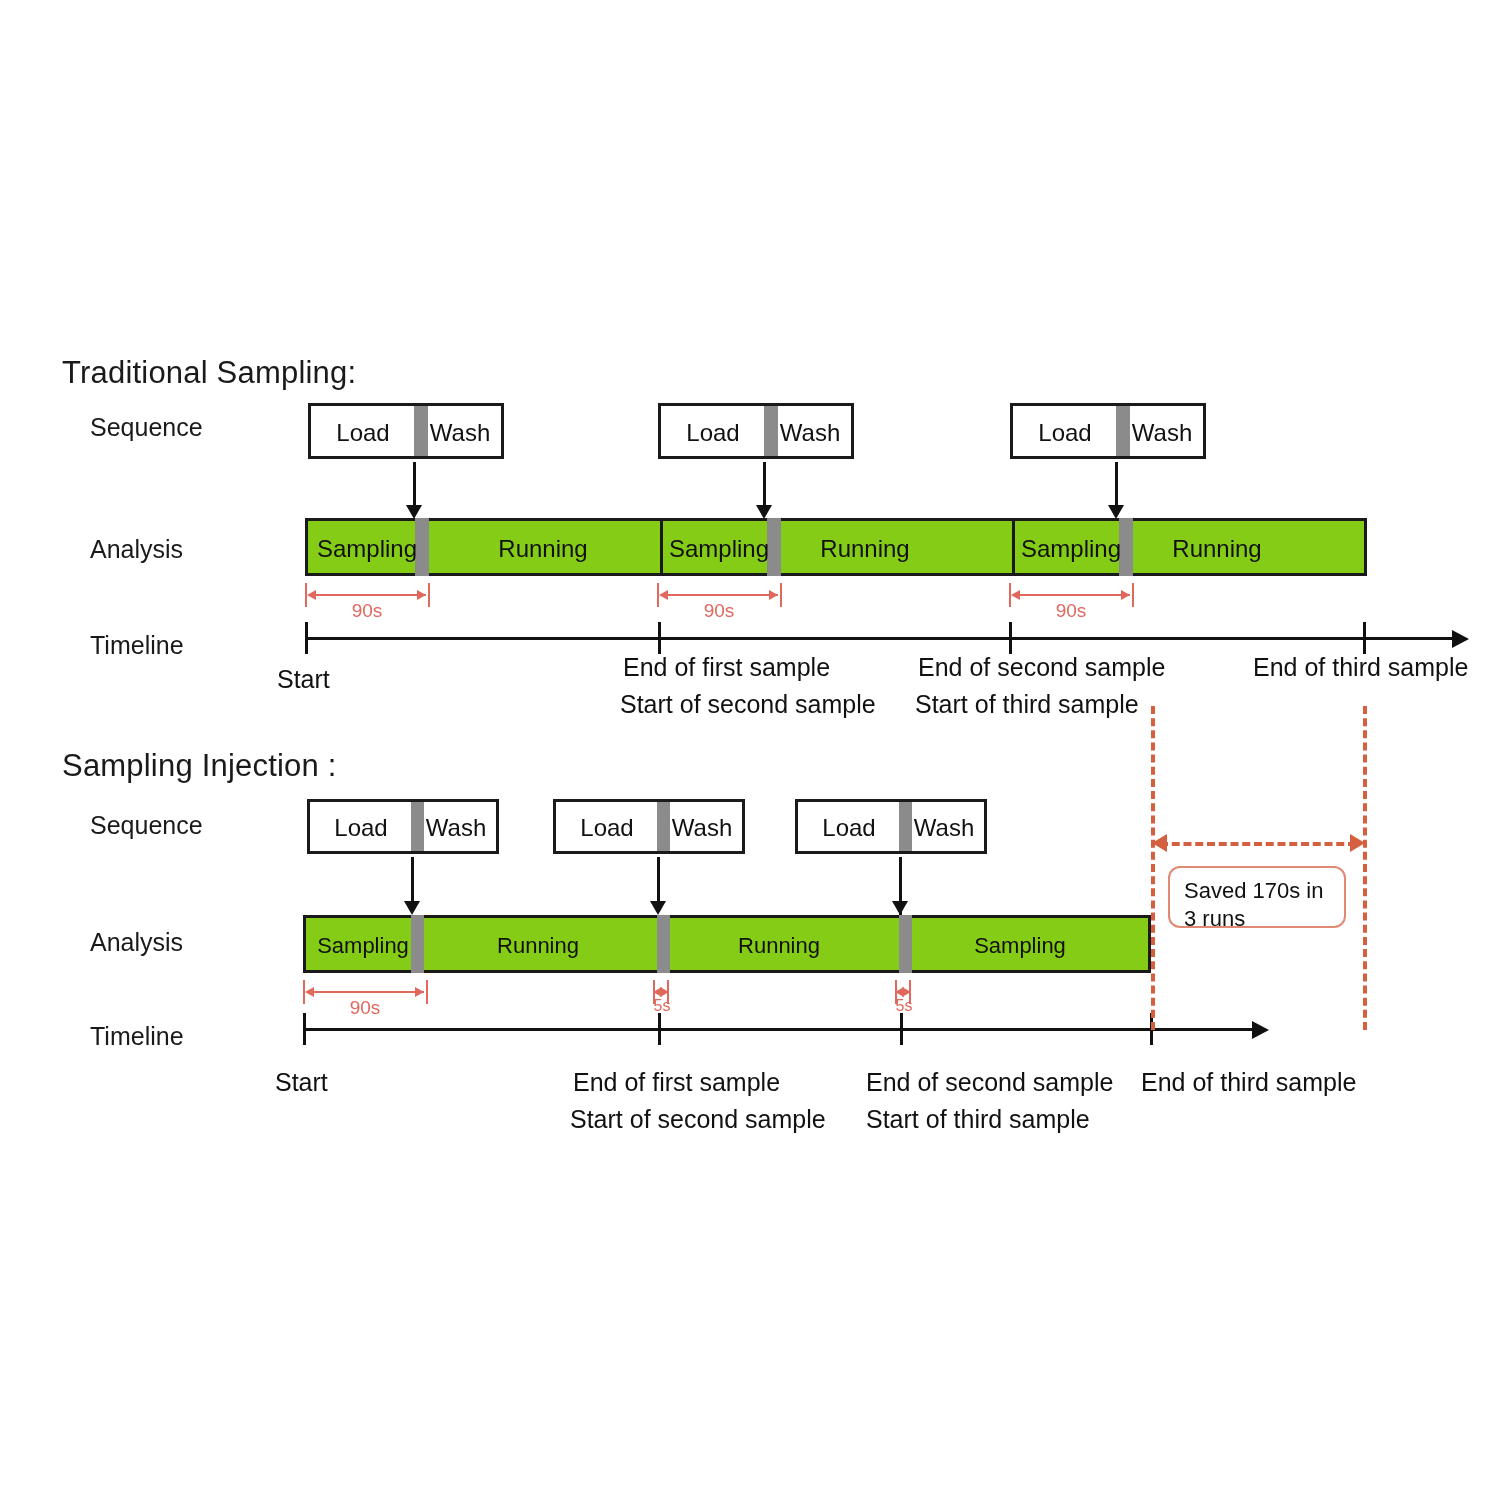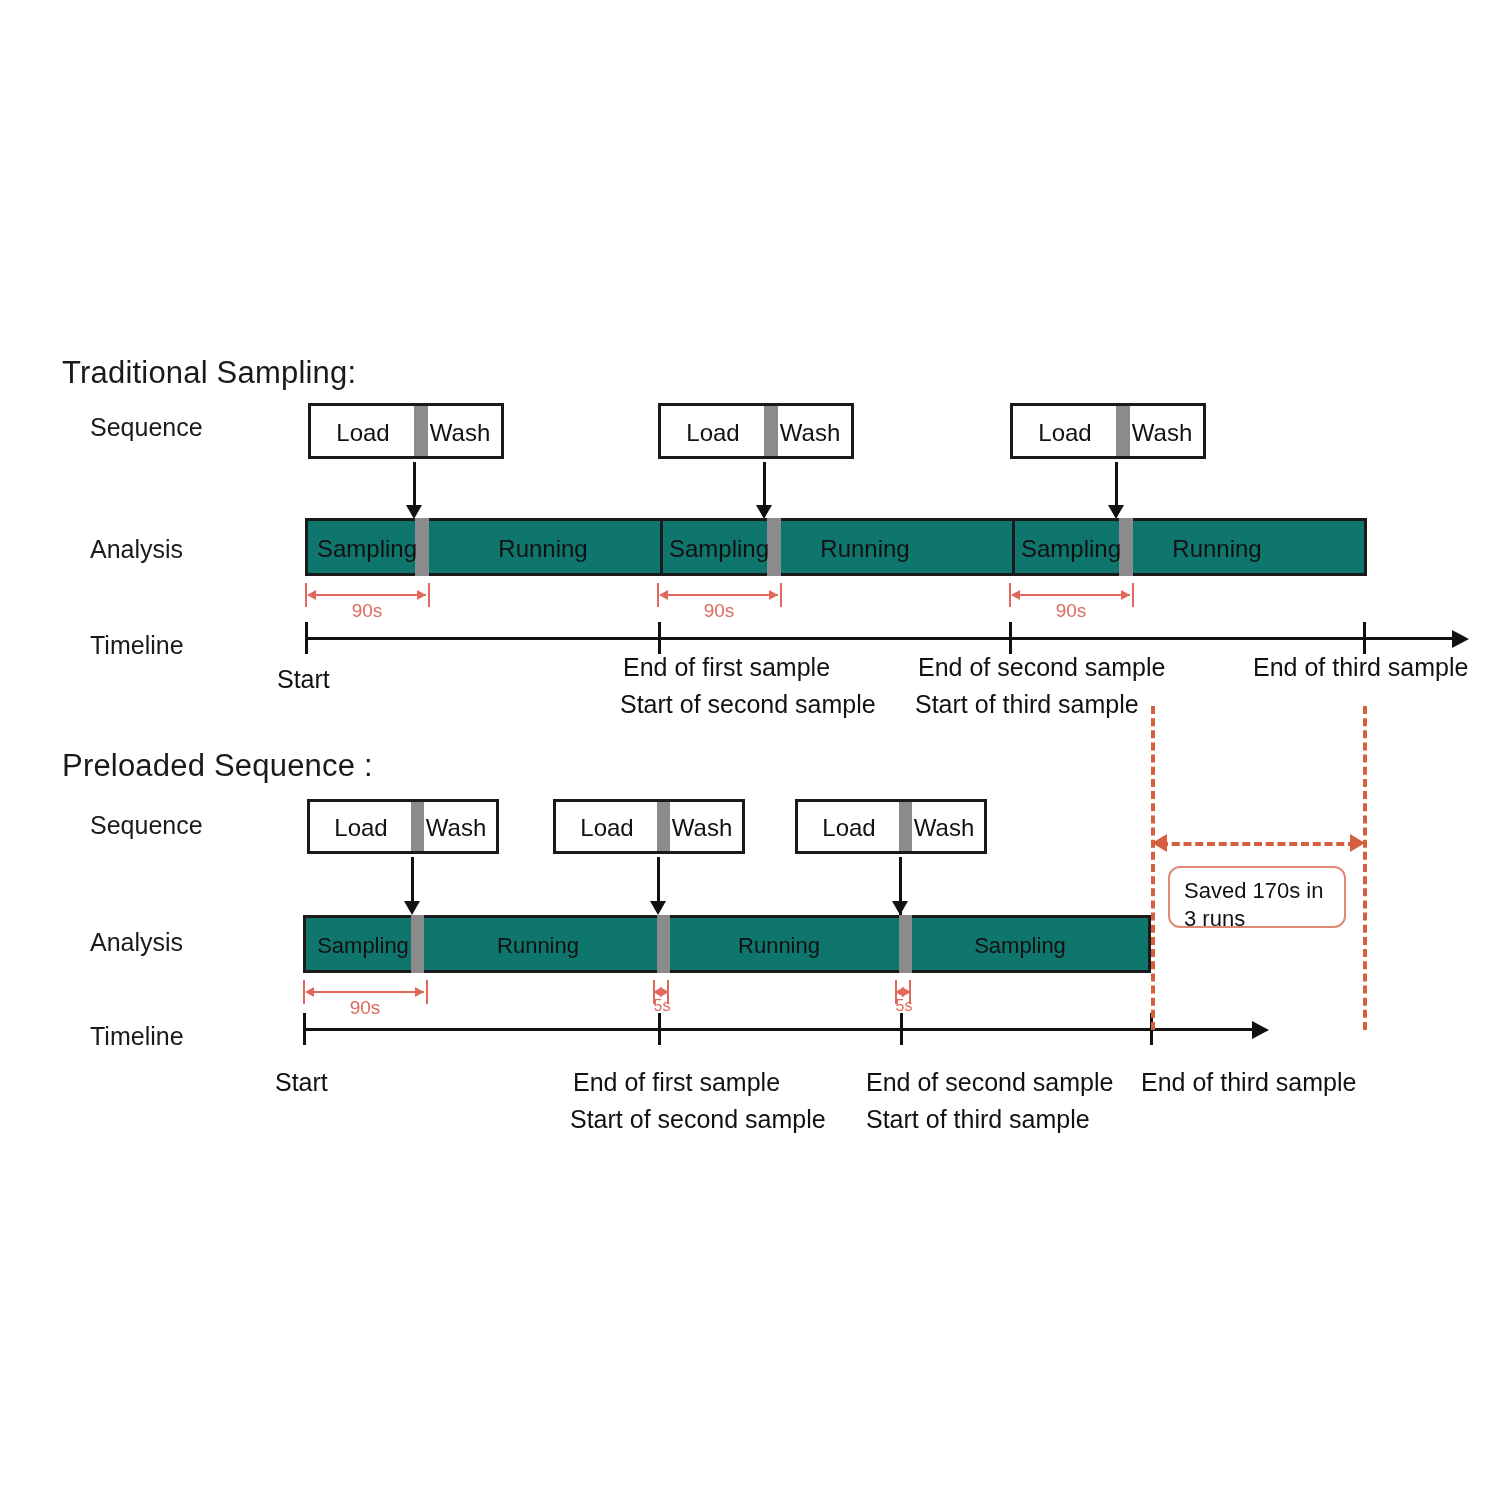--- a/index.html
+++ b/index.html
@@ -5,21 +5,21 @@
   html,body{margin:0;padding:0;background:#ffffff;}
   body{width:1500px;height:1500px;font-family:"Liberation Sans",sans-serif;color:#111;overflow:hidden;}
   #stage{position:relative;width:1500px;height:1500px;}
   .abs{position:absolute;}
 
   .section-title{font-size:31px;font-weight:400;color:#1a1a1a;letter-spacing:.2px;white-space:nowrap;}
   .row-label{font-size:25px;color:#1a1a1a;white-space:nowrap;}
 
   
   .seqbox{border:3px solid #1a1a1a;background:#fff;box-sizing:border-box;}
-  .anabox{border:3px solid #1a1a1a;background:#0f766e;box-sizing:border-box;}
+  .anabox{border:3px solid #1a1a1a;background:#84cc16;box-sizing:border-box;}
   .cell-label{position:absolute;font-size:24px;color:#111;white-space:nowrap;
               transform:translate(-50%,-50%);}
   .cell-label.small{font-size:22px;}
   .divider{position:absolute;background:#8b8b8b;}
   .vsep{position:absolute;background:#1a1a1a;}
 
   
   .down-arrow{position:absolute;}
   .down-arrow .shaft{position:absolute;left:50%;top:0;width:3px;margin-left:-1.5px;background:#111;}
   .down-arrow .head{position:absolute;left:50%;bottom:0;width:0;height:0;margin-left:-8px;
@@ -145,21 +145,21 @@
   <div class="abs tick" style="left:1009px; top:622px; height:32px;"></div>
   <div class="abs tick" style="left:1363px; top:622px; height:32px;"></div>
 
   <div class="abs tl-text" style="left:277px; top:665px;">Start</div>
   <div class="abs tl-text" style="left:623px; top:653px;">End of first sample</div>
   <div class="abs tl-text" style="left:620px; top:690px;">Start of second sample</div>
   <div class="abs tl-text" style="left:918px; top:653px;">End of second sample</div>
   <div class="abs tl-text" style="left:915px; top:690px;">Start of third sample</div>
   <div class="abs tl-text" style="left:1253px; top:653px;">End of third sample</div>
 
-  <div class="abs section-title" style="left:62px; top:748px;">Preloaded Sequence :</div>
+  <div class="abs section-title" style="left:62px; top:748px;">Sampling Injection :</div>
 
   <div class="abs row-label" style="left:90px; top:811px;">Sequence</div>
   <div class="abs row-label" style="left:90px; top:928px;">Analysis</div>
   <div class="abs row-label" style="left:90px; top:1022px;">Timeline</div>
 
   <div class="abs seqbox" style="left:307px; top:799px; width:192px; height:55px;">
     <div class="divider" style="left:101px; top:0; width:13px; height:49px;"></div>
     <div class="cell-label" style="left:51px; top:26px;">Load</div>
     <div class="cell-label" style="left:146px; top:26px;">Wash</div>
   </div>

